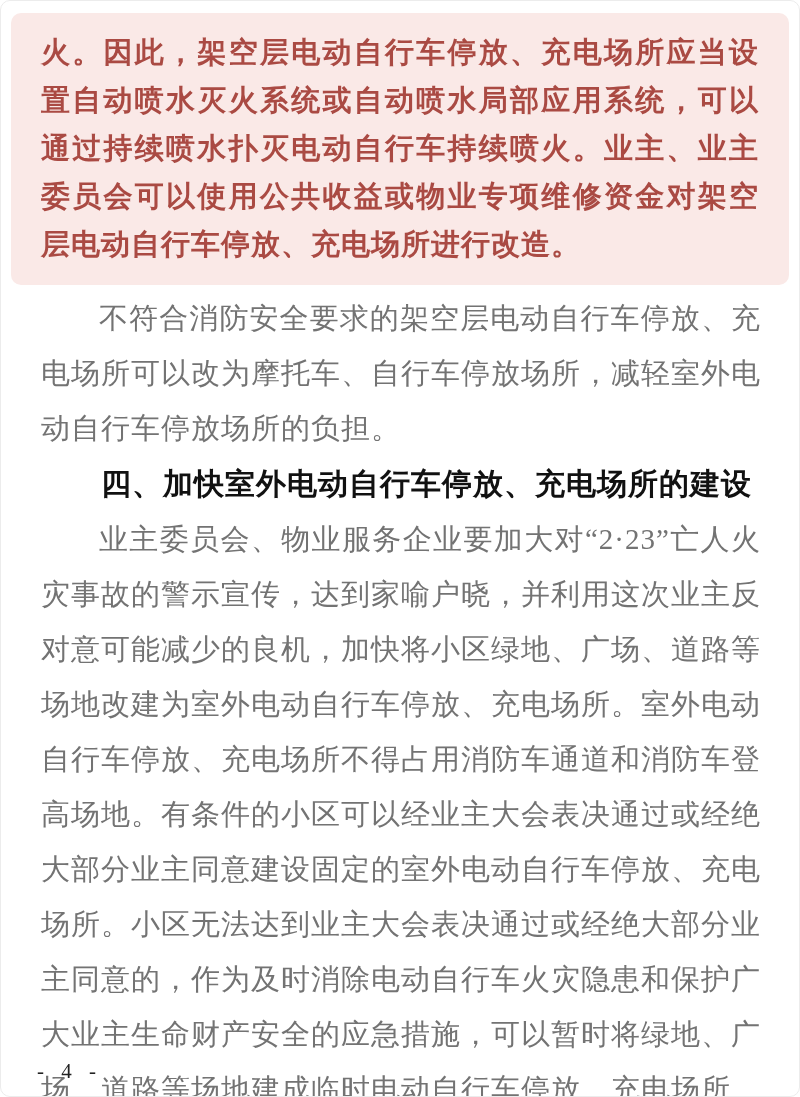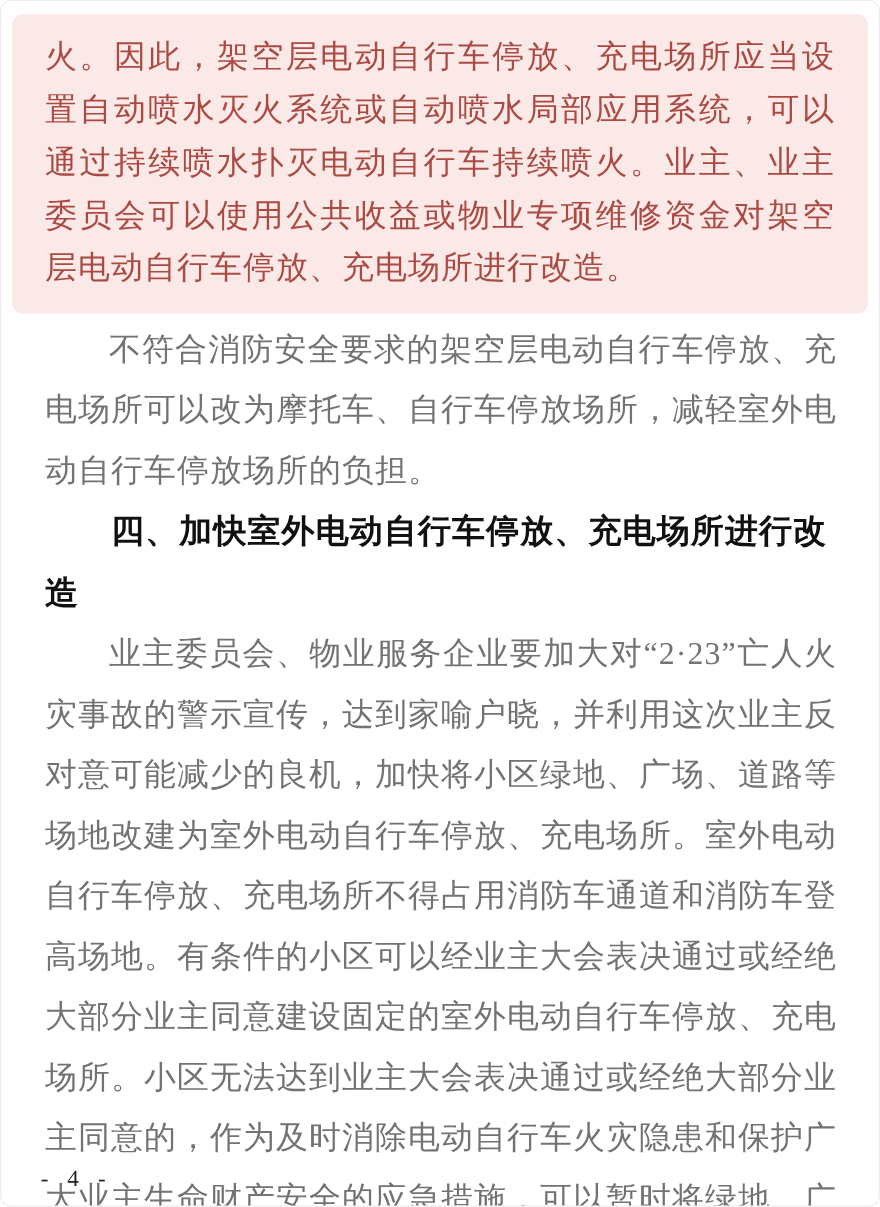--- a/index.html
+++ b/index.html
@@ -19,20 +19,21 @@
     box-sizing: border-box;
     font-family: "Liberation Serif", "DejaVu Serif", serif;
     color: #1e1e1e;
   }
   
   .highlight-block {
     margin: 12px 10px 0 10px;
     border-radius: 10px;
     padding: 15px 30px 17px 30px;
     box-sizing: border-box;
+    font-weight: bold;
   }
   .highlight-text {
     margin: 0;
     font-size: 29px;
     line-height: 48px;
     text-align: justify;
     text-indent: 0;
     letter-spacing: 1px;
   }
   
@@ -75,20 +76,20 @@
 
 <div class="page">
 
   <div class="highlight-block" style="background-color: rgb(250, 233, 231);">
     <p class="highlight-text" style="color: rgb(170, 74, 67);">火。因此，架空层电动自行车停放、充电场所应当设置自动喷水灭火系统或自动喷水局部应用系统，可以通过持续喷水扑灭电动自行车持续喷火。业主、业主委员会可以使用公共收益或物业专项维修资金对架空层电动自行车停放、充电场所进行改造。</p>
   </div>
 
   <div class="body-area">
     <p class="body-para">不符合消防安全要求的架空层电动自行车停放、充电场所可以改为摩托车、自行车停放场所，减轻室外电动自行车停放场所的负担。</p>
 
-    <h2 class="section-heading">四、加快室外电动自行车停放、充电场所进行改造</h2>
+    <h2 class="section-heading">四、加快室外电动自行车停放、充电场所的建设</h2>
 
     <p class="body-para">业主委员会、物业服务企业要加大对“2·23”亡人火灾事故的警示宣传，达到家喻户晓，并利用这次业主反对意可能减少的良机，加快将小区绿地、广场、道路等场地改建为室外电动自行车停放、充电场所。室外电动自行车停放、充电场所不得占用消防车通道和消防车登高场地。有条件的小区可以经业主大会表决通过或经绝大部分业主同意建设固定的室外电动自行车停放、充电场所。小区无法达到业主大会表决通过或经绝大部分业主同意的，作为及时消除电动自行车火灾隐患和保护广大业主生命财产安全的应急措施，可以暂时将绿地、广场、道路等场地建成临时电动自行车停放、充电场所。为满足从不符合消防安全的地下室、半地下室、架空层移出的大量电动自行车停放，可以暂时在</p>
   </div>
 
   <div class="page-footer">- 4 -</div>
 
 </div>
 
 </body></html>

